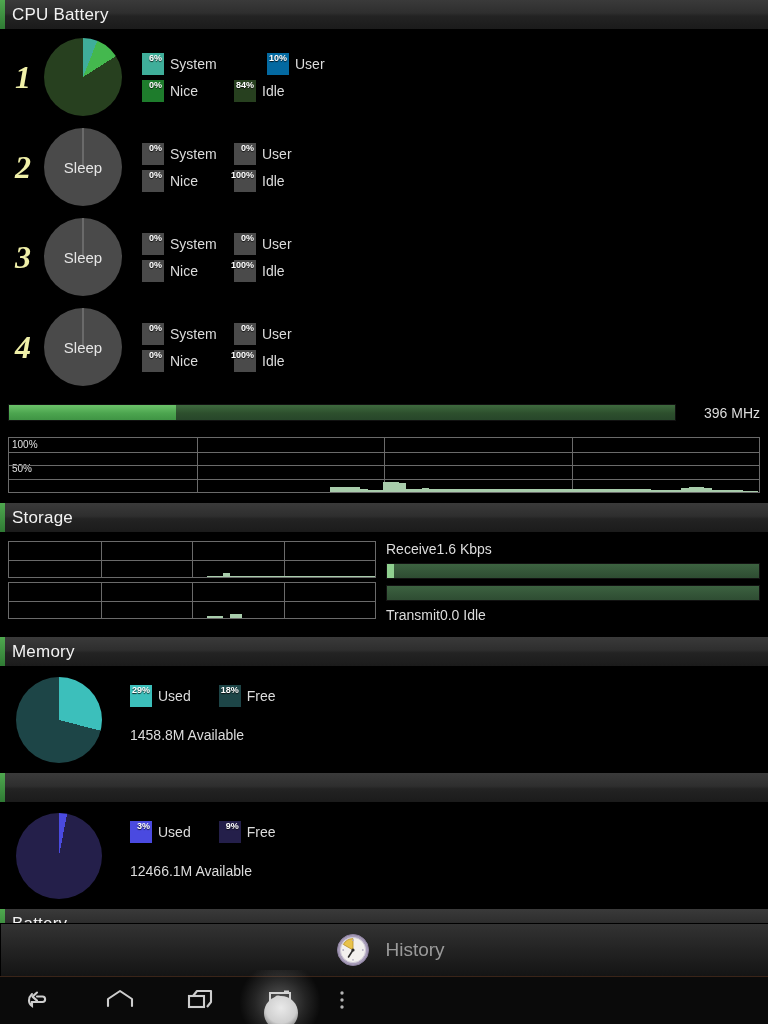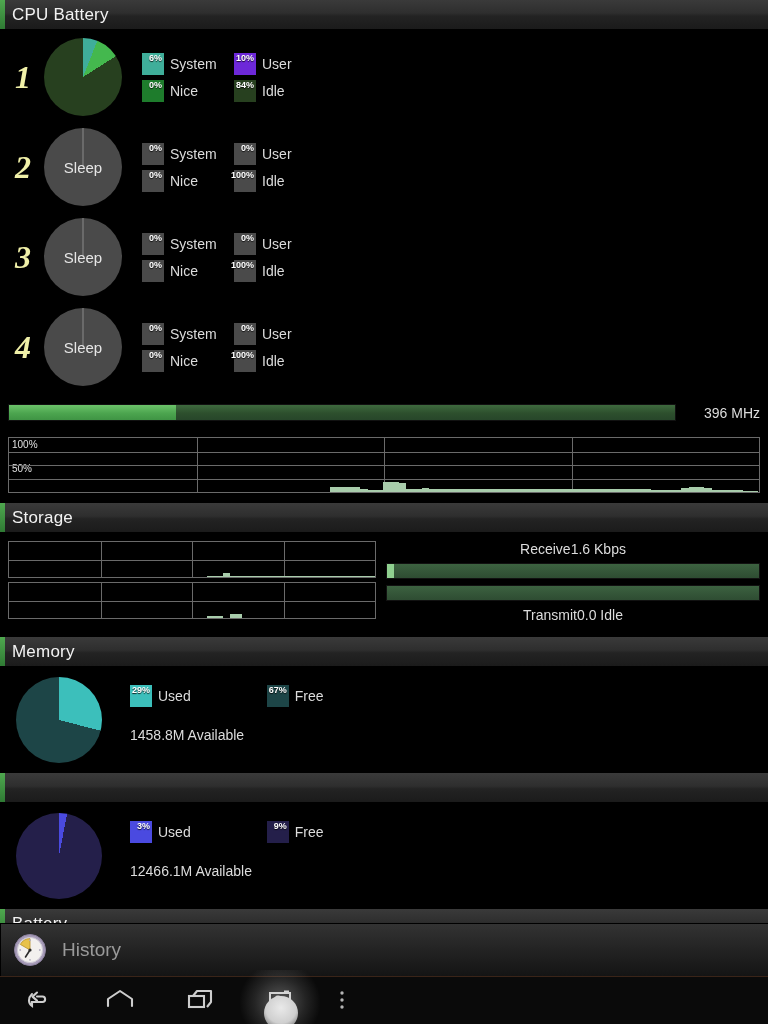--- a/index.html
+++ b/index.html
@@ -109,47 +109,47 @@
     text-shadow:0 0 2px #000;
   }
   .series{ position:absolute; left:0; right:0; bottom:0; top:0; display:flex; align-items:flex-end; }
   .series span{ display:block; background:#a8ccab; }
 
   
   .net-wrap{ display:flex; padding:0 8px; margin-top:8px; }
   .net-graphs{ width:368px; }
   .net-graphs .graph{ margin:0 0 4px 0; }
   .net-right{ flex:1; margin-left:10px; display:flex; flex-direction:column; justify-content:space-between; }
-  .net-line{ display:flex; justify-content:center; font-size:14px; color:#dcdcdc; }
+  .net-line{ display:flex; justify-content:flex-start; font-size:14px; color:#dcdcdc; }
   .net-bar{ height:16px; border:1px solid #111; position:relative; overflow:hidden; }
 
   
   .mem-block{ display:flex; padding:10px 0 10px 8px; }
   .mem-pie{ width:86px; height:86px; border-radius:50%; margin-left:8px; }
   .mem-right{ margin-left:28px; display:flex; flex-direction:column; justify-content:flex-start; padding-top:8px;}
-  .mem-legend{ display:flex;gap:48px; }
+  .mem-legend{ display:flex; }
   .mem-legend .legend-item{ margin-right:28px; }
   .mem-available{ margin-top:20px; font-size:14px; color:#dcdcdc; }
 
   
   .battery-bar-row{ padding:6px 8px 0 8px; }
 
   
   .tabbar{
     position:absolute; left:0; right:0; bottom:48px;
     height:53px; display:flex;
     border-top:1px solid #000;
   }
   .tab{
     flex:1; display:flex; align-items:center;
     padding-left:12px;
     position:relative;
   }
   .tab.selected{ background:linear-gradient(to bottom,#6d2546 0%,#5a2038 35%,#3d1a14 70%,#2a1208 100%); }
-  .tab.unselected{ background:linear-gradient(to bottom,#333333 0%,#262626 40%,#141414 100%); }
+  .tab.unselected{ background:linear-gradient(to bottom,#333333 0%,#262626 40%,#141414 100%);justify-content:center; }
   .tab .tab-label{ margin-left:14px; font-size:19px; }
   .tab.selected .tab-label{ color:#f0f0f0; }
   .tab.unselected .tab-label{ color:#9a9a9a; }
   .tab-sep{ position:absolute; left:0; top:0; bottom:0; width:1px; background:#000; }
 
   
   .gear{ width:36px; height:36px; position:relative; }
   
   .clock{ width:36px; height:36px; position:relative; }
 
@@ -188,21 +188,21 @@
       <div class="core-num">1</div>
       <div class="core-pie-wrap">
         <div class="core-pie" style="background: conic-gradient(rgb(63, 174, 154) 0%, rgb(63, 174, 154) 6%, rgb(68, 184, 78) 6%, rgb(68, 184, 78) 16%, rgb(30, 124, 44) 16%, rgb(30, 124, 44) 16%, rgb(39, 64, 31) 16%, rgb(39, 64, 31) 100%);"></div>
       </div>
       <div class="legend">
         <div class="legend-item">
           <span class="swatch" style="background: rgb(63, 174, 154);">6%</span>
           <span class="legend-label">System</span>
         </div>
         <div class="legend-item">
-          <span class="swatch" style="background: #6d28d9;">10%</span>
+          <span class="swatch" style="background: #0369a1; margin-left: 33px;">10%</span>
           <span class="legend-label">User</span>
         </div>
         <div class="legend-item">
           <span class="swatch" style="background: rgb(30, 124, 44);">0%</span>
           <span class="legend-label">Nice</span>
         </div>
         <div class="legend-item">
           <span class="swatch" style="background: rgb(39, 64, 31);">84%</span>
           <span class="legend-label">Idle</span>
         </div>
@@ -652,21 +652,21 @@
 </div>
 <div class="mem-block">
   <div class="mem-pie" id="mem-pie" style="background: conic-gradient(rgb(60, 191, 187) 0%, rgb(60, 191, 187) 29%, rgb(29, 69, 71) 29%, rgb(29, 69, 71) 100%);"></div>
   <div class="mem-right">
     <div class="mem-legend">
       <div class="legend-item">
         <span class="swatch" id="mem-used-sw" style="background: rgb(60, 191, 187);">29%</span>
         <span class="legend-label">Used</span>
       </div>
       <div class="legend-item">
-        <span class="swatch" id="mem-free-sw" style="background: rgb(29, 69, 71);">67%</span>
+        <span class="swatch" id="mem-free-sw" style="background: rgb(29, 69, 71);">18%</span>
         <span class="legend-label">Free</span>
       </div>
     </div>
     <div class="mem-available">1458.8M Available</div>
   </div>
 </div>
 
 <div class="section-header">
   <div class="accent"></div>
 </div>

